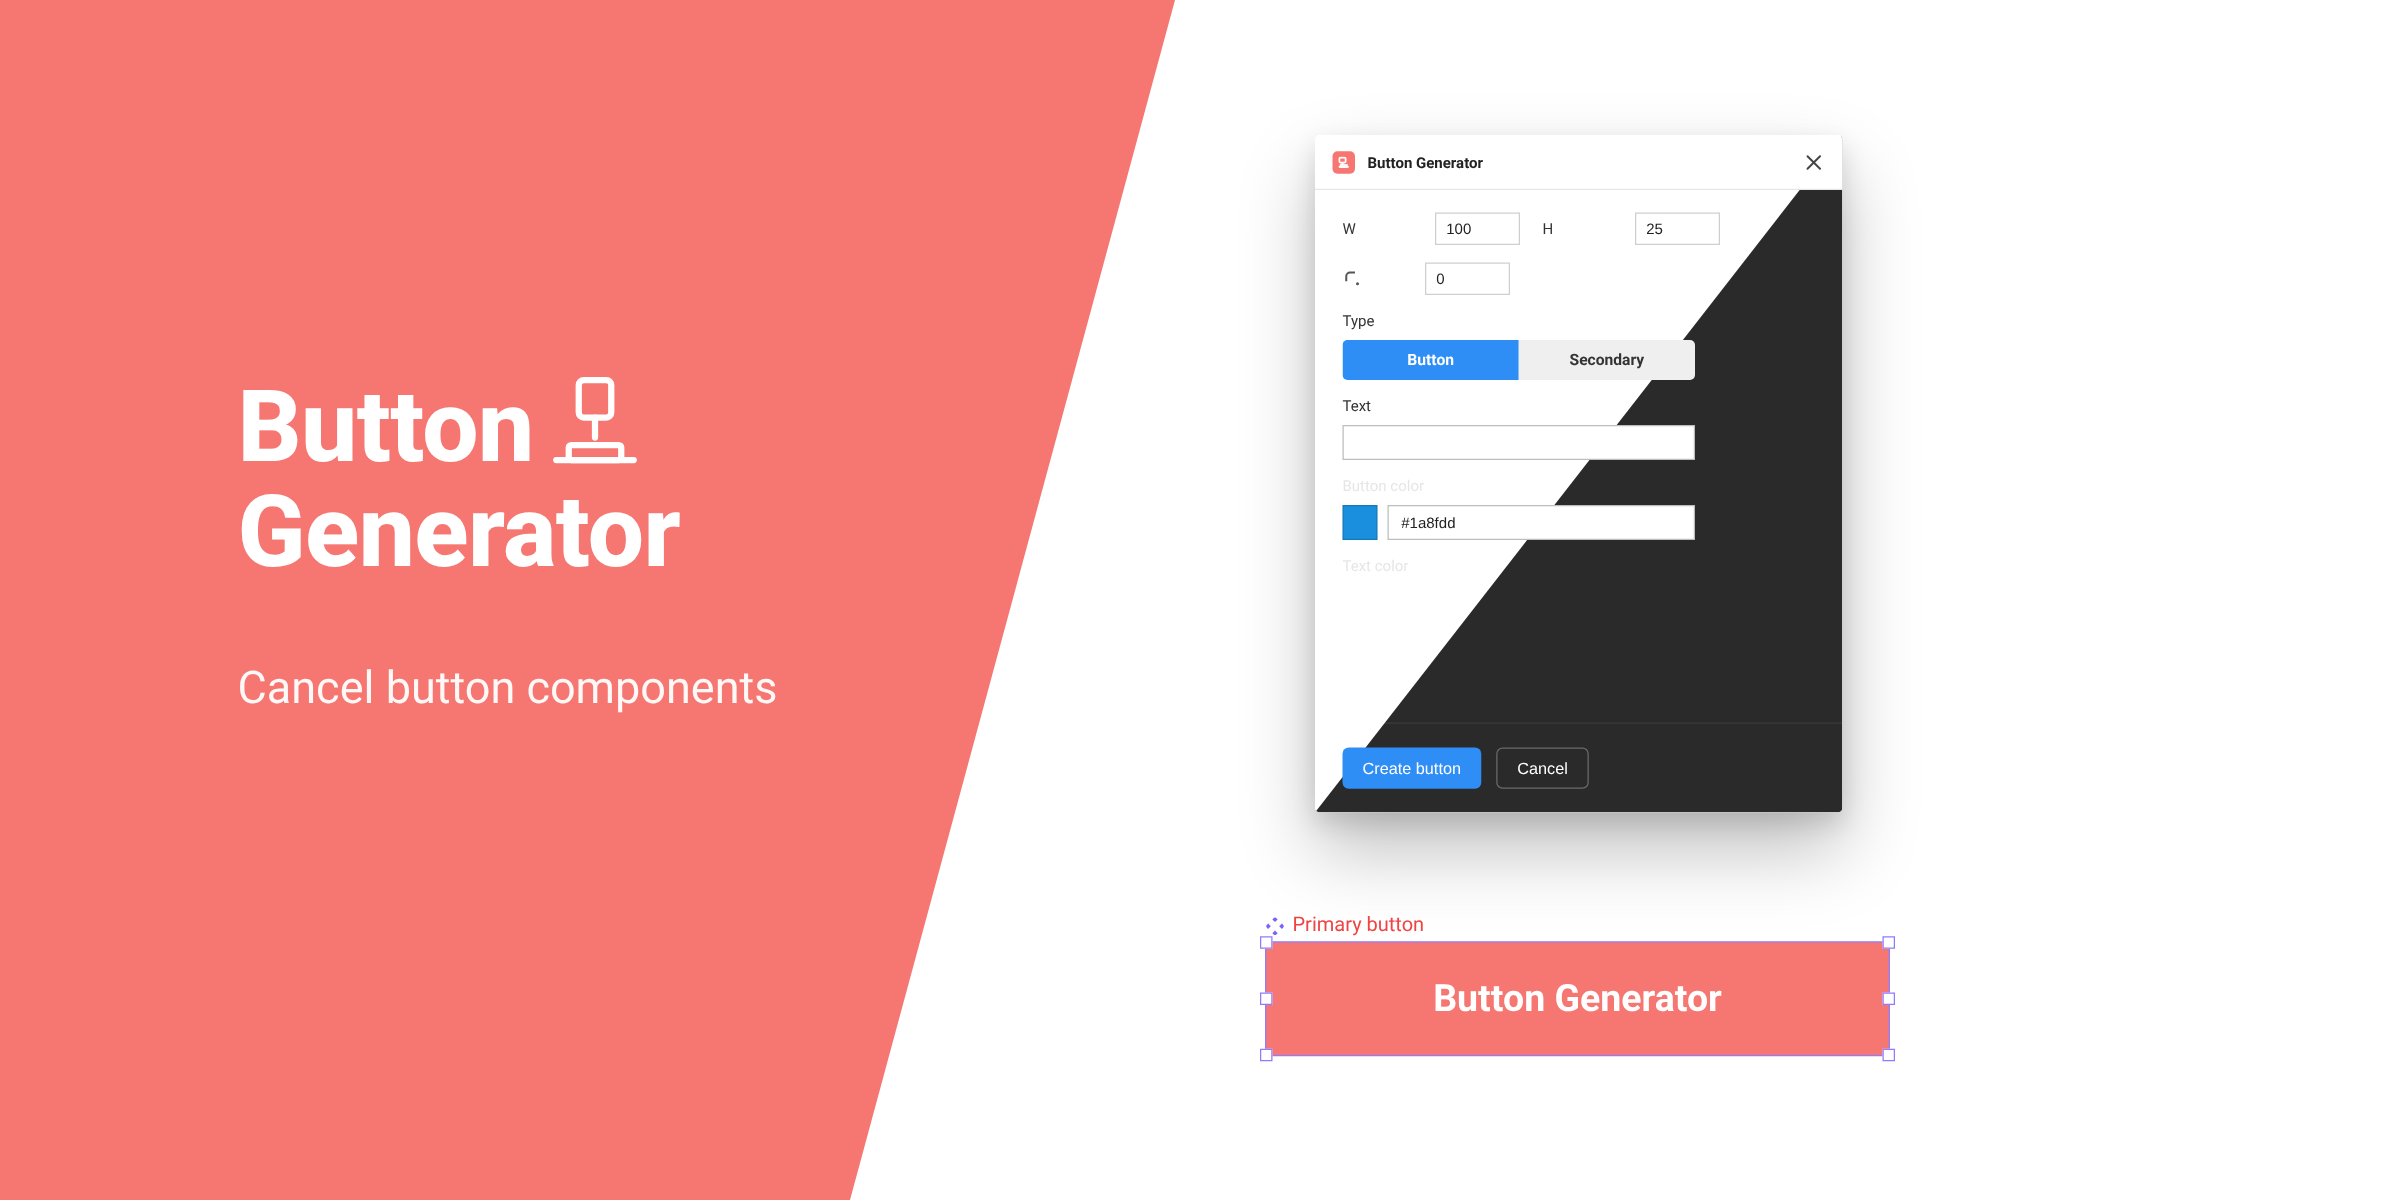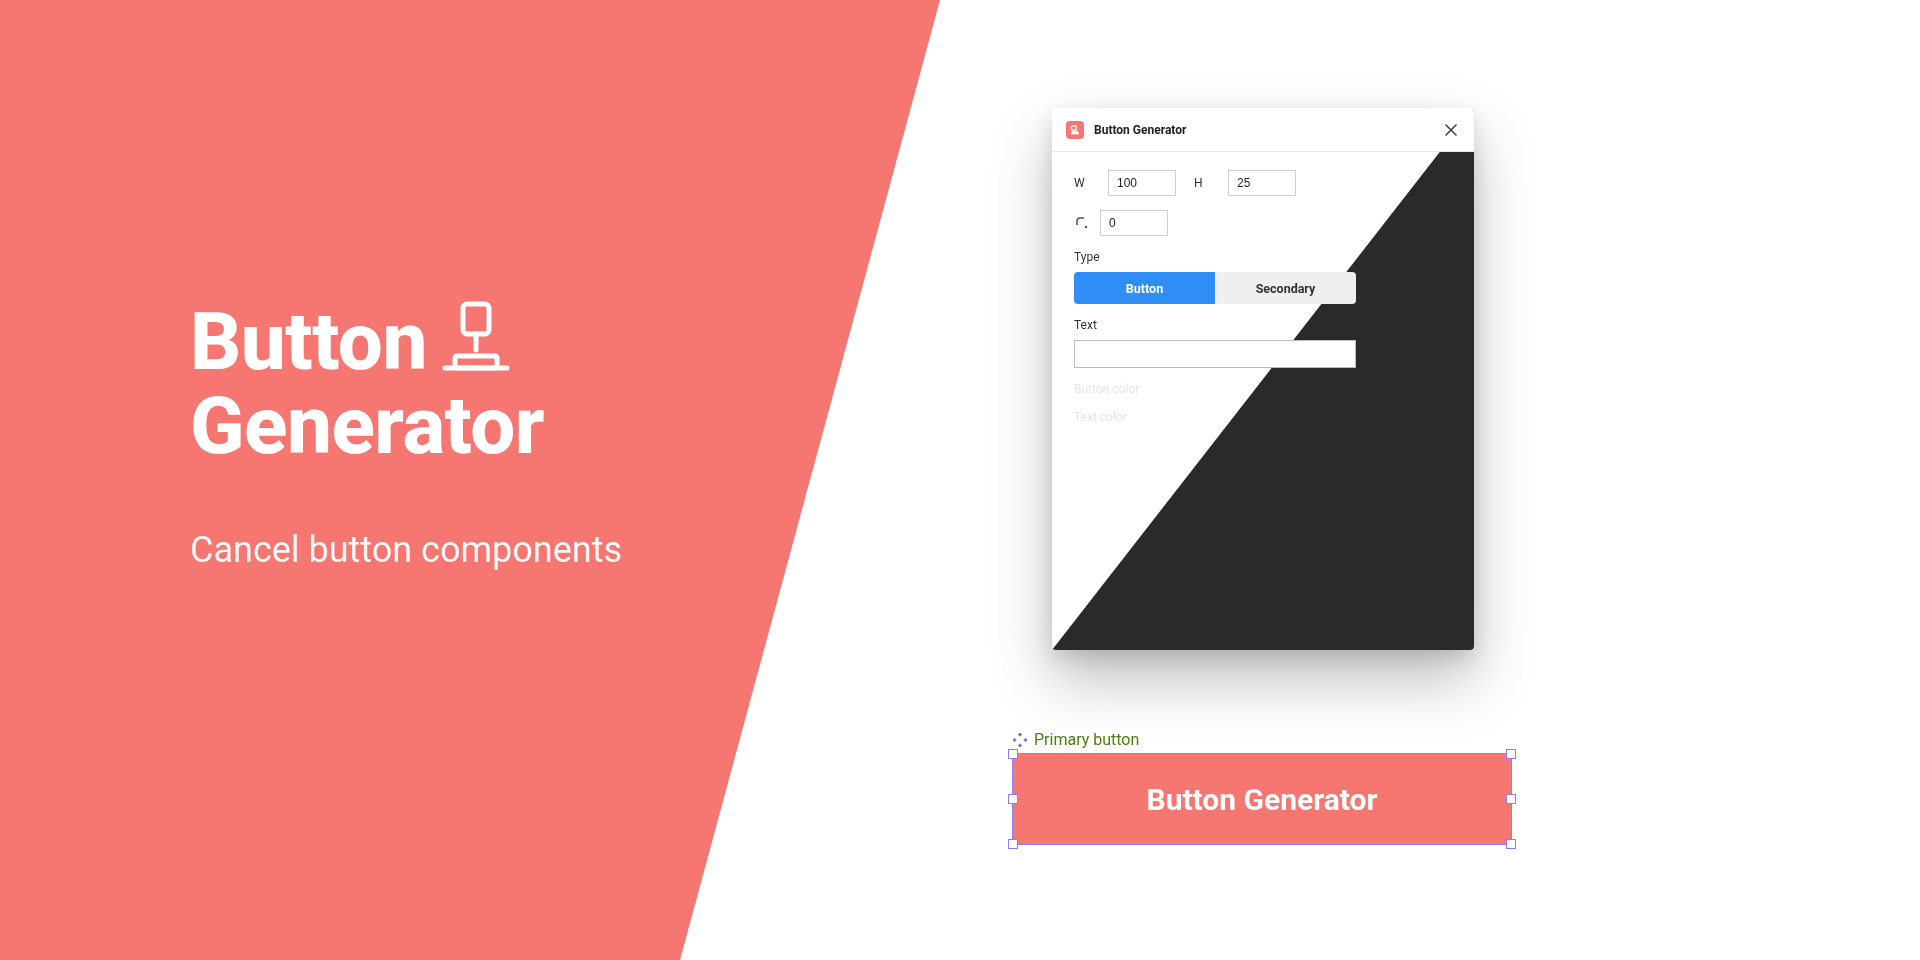--- a/index.html
+++ b/index.html
@@ -38,21 +38,21 @@
     display: flex; align-items: center; justify-content: center; margin-right: 10px;
   }
   .panel-app-icon svg { display: block; }
   .panel-title { font-size: 12px; font-weight: 700; color: #222; }
   .panel-close { margin-left: auto; width: 18px; height: 18px; display:flex; align-items:center; justify-content:center; color:#444; cursor:pointer; }
   .panel-body { position: relative; z-index: 1; padding: 18px 22px 0 22px; }
   .dims-row { display: flex; align-items: center; gap: 18px; }
   .dim-label { font-size: 12px; color: #333; width: 16px; }
   .dim-input {
     width: 68px; height: 26px; border: 1px solid #cfcfcf; background: #fff;
-    font-size: 12px; padding: 0 8px; color: #222;
+    font-size: 12px; padding: 0 8px; color: #222; margin-left: 40px;
   }
   .radius-row { display: flex; align-items: center; gap: 10px; margin-top: 14px; }
   .radius-icon { width: 16px; height: 16px; display:flex; align-items:center; justify-content:center; color:#555; }
   .section-label { font-size: 12px; color: #333; margin-top: 14px; margin-bottom: 8px; mix-blend-mode: normal; }
   .section-label.on-dark { color: #e6e6e6; }
 
   .seg { display: flex; width: 282px; height: 32px; border-radius: 4px; overflow: hidden; }
   .seg-btn { flex: 1; display:flex; align-items:center; justify-content:center; font-size: 12.5px; font-weight: 700; cursor:pointer; }
   .seg-primary { background: #2f8ef6; color: #fff; }
   .seg-secondary { background: #efefef; color: #333; }
@@ -76,21 +76,21 @@
   .btn-primary {
     background: #2f8ef6; color: #fff; border: none; border-radius: 5px;
     padding: 9px 16px; font-size: 13px; font-weight: 500; cursor: pointer;
   }
   .btn-secondary {
     background: transparent; color: #fff; border: 1px solid #6b6b6b; border-radius: 5px;
     padding: 8px 16px; font-size: 13px; font-weight: 500; cursor: pointer;
   }
 
   .figma-sel { position: absolute; left: 1012px; top: 730px; width: 502px; }
-  .sel-label-row { display: flex; align-items: center; gap: 6px; color: #4d7c0f; font-size: 16px; margin-bottom: 4px; }
+  .sel-label-row { display: flex; align-items: flex-end; gap: 6px; color: #ef4444; font-size: 16px; margin-bottom: 4px; }
   .sel-component-icon { width: 16px; height: 16px; display:flex; align-items:center; justify-content:center; }
   .sel-box { position: relative; width: 500px; height: 92px; border: 1.5px solid #8f7bff; background: #f67671; border-radius: 6px; display:flex; align-items:center; justify-content:center; }
   .sel-btn-text { color: #fff; font-size: 30px; font-weight: 700; }
   .handle { position: absolute; width: 10px; height: 10px; background: #fff; border: 1.5px solid #8f7bff; }
   .h-tl { left: -5px; top: -5px; }
   .h-tr { right: -5px; top: -5px; }
   .h-bl { left: -5px; bottom: -5px; }
   .h-br { right: -5px; bottom: -5px; }
   .h-ml { left: -5px; top: calc(50% - 5px); }
   .h-mr { right: -5px; top: calc(50% - 5px); }
@@ -161,24 +161,32 @@
       <div class="section-label">Type</div>
       <div class="seg">
         <div class="seg-btn seg-primary">Button</div>
         <div class="seg-btn seg-secondary">Secondary</div>
       </div>
 
       <div class="section-label">Text</div>
       <input class="text-input-full" value="" style="">
 
       <div class="section-label on-dark">Button color</div>
+      <div class="color-row">
+        <div class="swatch blue"></div>
+        <input class="color-input" value="#1a8fdd" style="">
+      </div>
 
       <div class="section-label on-dark">Text color</div>
     </div>
 
+    <div class="panel-footer">
+      <button class="btn-primary">Create button</button>
+      <button class="btn-secondary">Cancel</button>
+    </div>
   </div>
 
   <div class="figma-sel">
     <div class="sel-label-row">
       <span class="sel-component-icon">
         <svg width="14" height="14" viewBox="0 0 14 14" fill="#7b61ff">
           <rect x="5.5" y="0" width="3" height="3" transform="rotate(45 7 1.5)"></rect>
           <rect x="5.5" y="11" width="3" height="3" transform="rotate(45 7 12.5)"></rect>
           <rect x="0" y="5.5" width="3" height="3" transform="rotate(45 1.5 7)"></rect>
           <rect x="11" y="5.5" width="3" height="3" transform="rotate(45 12.5 7)"></rect>

